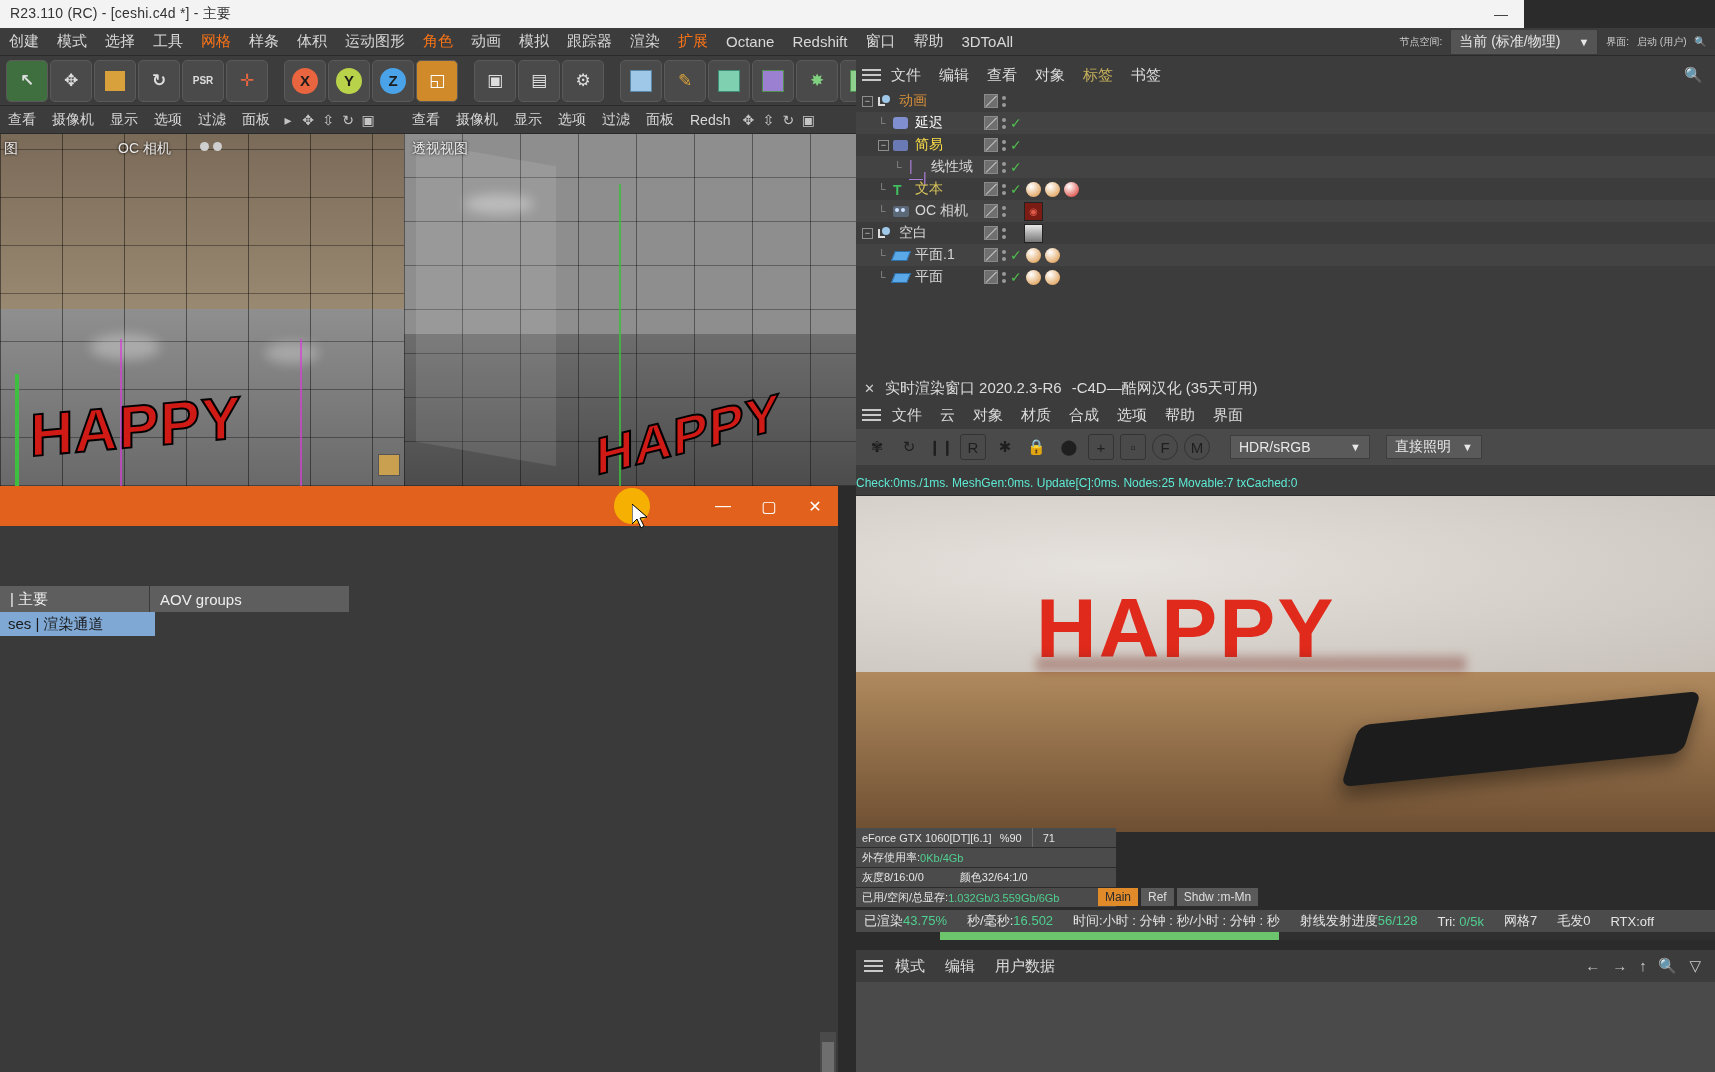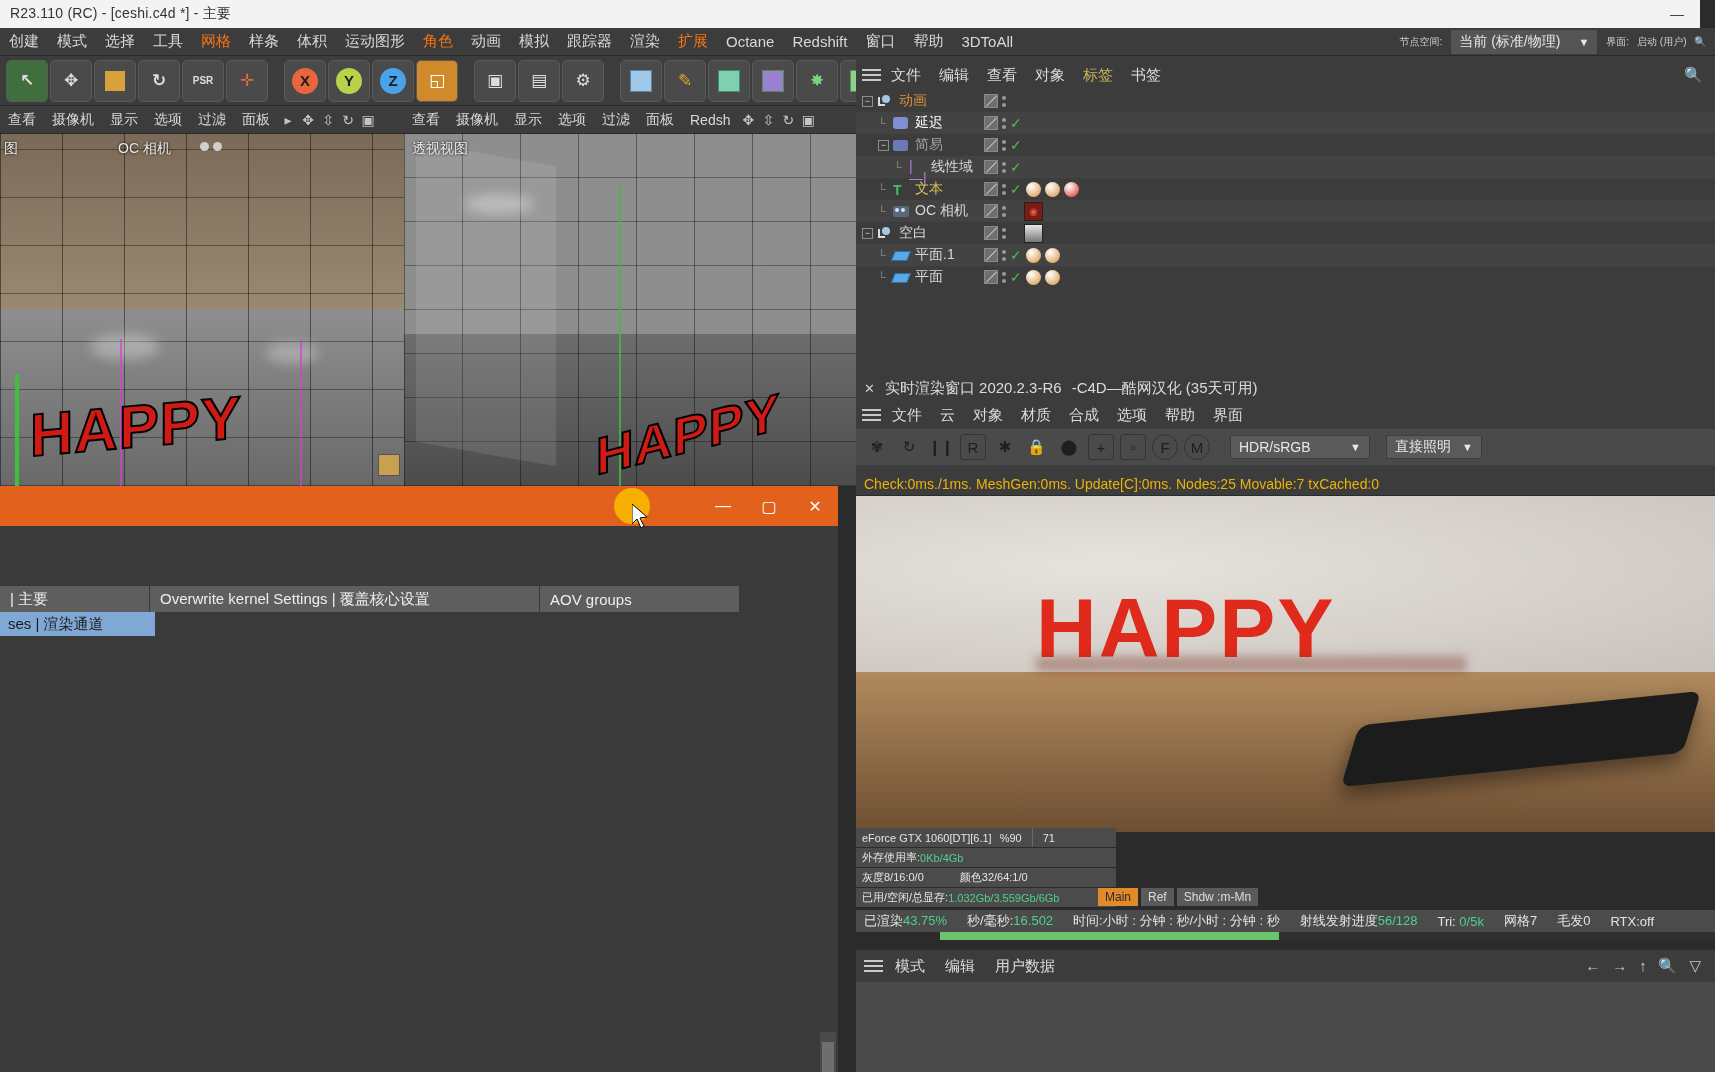--- a/index.html
+++ b/index.html
@@ -1,21 +1,21 @@
 <!DOCTYPE html>
 <html><head>
 <meta charset="utf-8">
 <style>
   * { box-sizing: border-box; margin:0; padding:0; }
   html,body { width:1715px; height:1072px; overflow:hidden; background:#2b2b2b;
     font-family:"Liberation Sans","DejaVu Sans",sans-serif; }
   #app { position:relative; width:1715px; height:1072px; }
 
   
-  .winbar { position:absolute; left:0; top:0; width:1700px; height:28px;
+  .winbar { position:absolute; left:0; top:0; width:1524px; height:28px;
     background:#f3f3f3; color:#333; font-size:14px; display:flex; align-items:center; }
   .winbar .wtitle { padding-left:10px; letter-spacing:.2px; }
   .winbar .wbtns { margin-left:auto; display:flex; }
   .winbar .wbtn { width:46px; height:28px; display:flex; align-items:center;
     justify-content:center; font-size:14px; color:#444; }
 
   
   .menubar { position:absolute; left:0; top:28px; width:1715px; height:28px;
     background:#3c3c3c; display:flex; align-items:center; font-size:15px;
     border-bottom:1px solid #2a2a2a; }
@@ -98,21 +98,21 @@
   .lvmenu { height:28px; display:flex; align-items:center; gap:4px; font-size:15px;
     color:#dcdcdc; padding-left:6px; }
   .lvmenu .mi { padding:0 7px; }
   .lvtools { height:36px; display:flex; align-items:center; gap:6px; padding-left:8px;
     background:#4a4a4a; }
   .ltb { width:26px; height:26px; display:flex; align-items:center; justify-content:center;
     color:#1f1f1f; font-size:15px; }
   .ltb.sq { border:1px solid #333; border-radius:3px; }
   .lvsel { height:24px; background:#5a5a5a; border:1px solid #3d3d3d; color:#e8e8e8;
     font-size:14px; display:flex; align-items:center; padding:0 8px; gap:6px; }
-  .lvstat { font-size:14px; color:#eab308; padding-left:8px; }
+  .lvstat { font-size:12px; color:#5eead4; padding-left:0; }
 
   .rpane { position:absolute; overflow:hidden; }
 
   
   .gpu { position:absolute; font-size:11px; color:#e4e4e4; }
   .grow { background:#4b4b4b; height:19px; display:flex; align-items:center;
     padding:0 6px; margin-bottom:1px; gap:0; }
   .gval { color:#4fcf8f; }
   .gsplit { width:1px; height:19px; background:#6a6a6a; margin:0 10px; }
   .chips { position:absolute; display:flex; gap:3px; font-size:12px; }
@@ -354,21 +354,21 @@
               <i></i>
               <i></i>
             </span>
             <span class="chk">✓</span>
           </span>
         </div>
         <div class="orow">
           <span class="ind" style="width:22px"></span>
           <span class="exp">−</span>
           <span class="oicon"><span style="display:inline-block;width:15px;height:11px;background:#6a7ab5;border-radius:2px"></span></span>
-          <span style="color:#a3a3a3">简易</span>
+          <span style="color:#fde047">简易</span>
           <span class="tagcol" style="left: 128px;">
             <span class="tgbox"></span>
             <span class="dots">
               <i></i>
               <i></i>
             </span>
             <span class="chk">✓</span>
           </span>
         </div>
         <div class="orow alt">
@@ -597,21 +597,20 @@
   <div class="dlg" style="left:0;top:486px;width:838px;height:586px">
     <div class="dlgtitle">
       <span class="db">—</span>
       <span class="db">▢</span>
       <span class="db">✕</span>
     </div>
 
     <div style="position:absolute;left:0;top:100px;width:820px">
       <div class="tabs">
         <div class="tab" style="width:150px">| 主要</div>
-        <div class="tab" style="width:390px">Overwrite kernel Settings | 覆盖核心设置</div>
         <div class="tab" style="width:200px">AOV groups</div>
       </div>
     </div>
 
     <div class="sel-item" style="position:absolute;left:0;top:126px;width:155px">ses | 渲染通道</div>
 
     <div class="scrollt" style="left:820px;top:546px;height:420px"></div>
     <div class="scrollth" style="left:822px;top:556px;height:320px"></div>
   </div>
 

